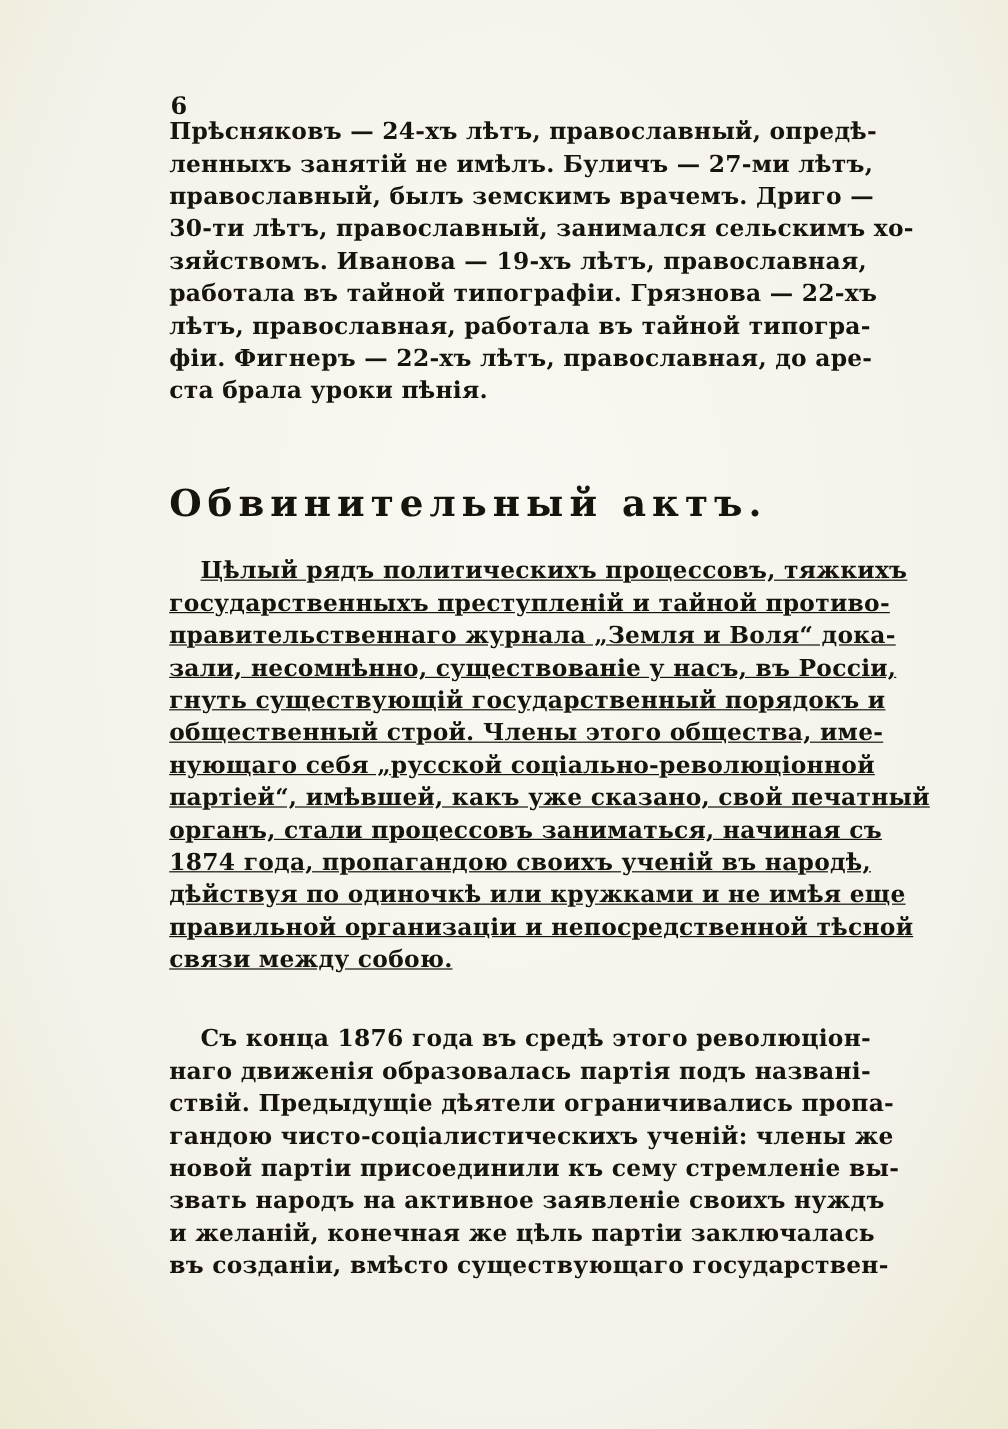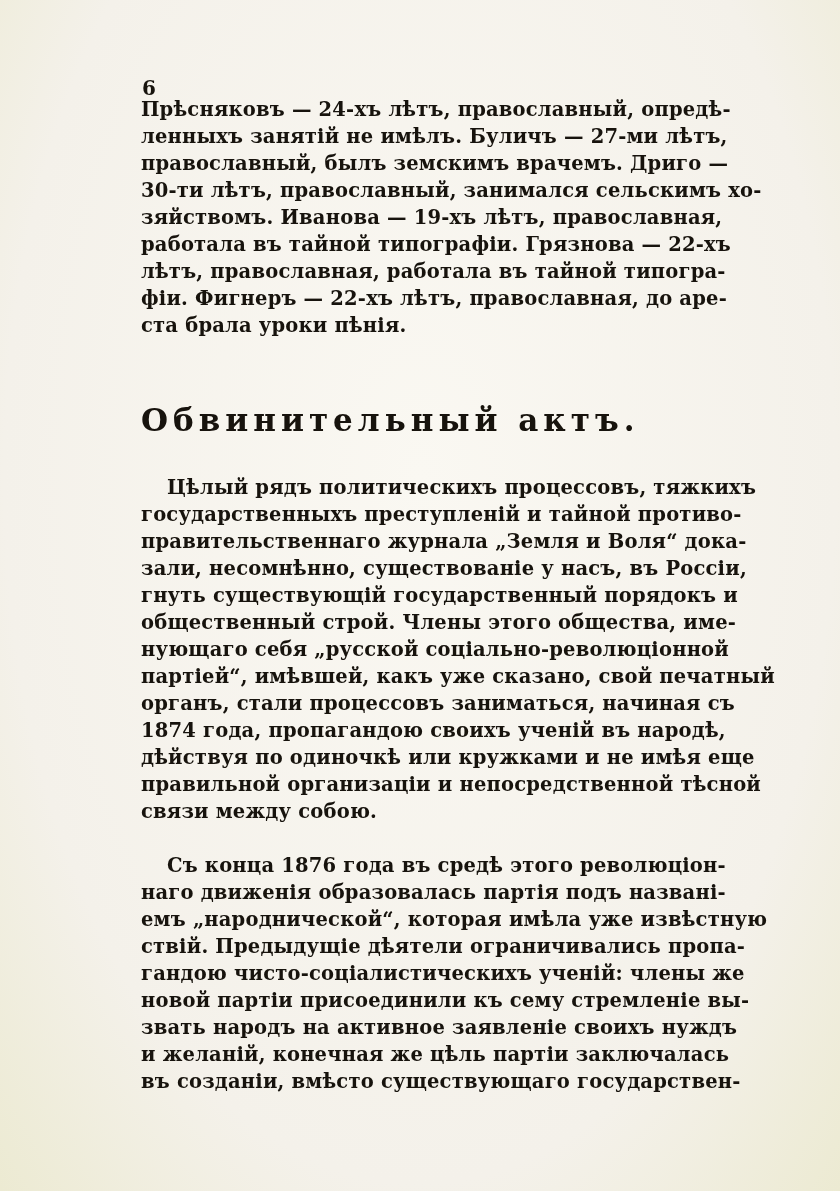--- a/index.html
+++ b/index.html
@@ -19,21 +19,21 @@
     left: 142px;
     font-size: 20px;
     font-weight: 700;
   }
   .textblock {
     position: absolute;
     left: 141px;
     width: 563px;
   }
   .para-1 { top: 96px; }
-  .para-2 { top: 474px; }
+  .para-2 { top: 462px; text-decoration: underline; }
   .para-3 { top: 852px; }
   .line {
     font-size: 19.5px;
     font-weight: 700;
     line-height: 27px;
     letter-spacing: 0.2px;
     text-align: justify;
     text-align-last: justify;
     white-space: nowrap;
     overflow: visible;
@@ -88,21 +88,20 @@
     <div class="line">органъ, стали процессовъ заниматься, начиная съ</div>
     <div class="line">1874 года, пропагандою своихъ ученій въ народѣ,</div>
     <div class="line">дѣйствуя по одиночкѣ или кружками и не имѣя еще</div>
     <div class="line">правильной организаціи и непосредственной тѣсной</div>
     <div class="line last">связи между собою.</div>
   </div>
 
   <div class="textblock para-3">
     <div class="line indent">Съ конца 1876 года въ средѣ этого революціон-</div>
     <div class="line">наго движенія образовалась партія подъ названі-</div>
-    <div class="line">емъ „народнической“, которая имѣла уже извѣстную</div>
     <div class="line">ствій. Предыдущіе дѣятели ограничивались пропа-</div>
     <div class="line">гандою чисто-соціалистическихъ ученій: члены же</div>
     <div class="line">новой партіи присоединили къ сему стремленіе вы-</div>
     <div class="line">звать народъ на активное заявленіе своихъ нуждъ</div>
     <div class="line">и желаній, конечная же цѣль партіи заключалась</div>
     <div class="line">въ созданіи, вмѣсто существующаго государствен-</div>
   </div>
 
 </div>
 

